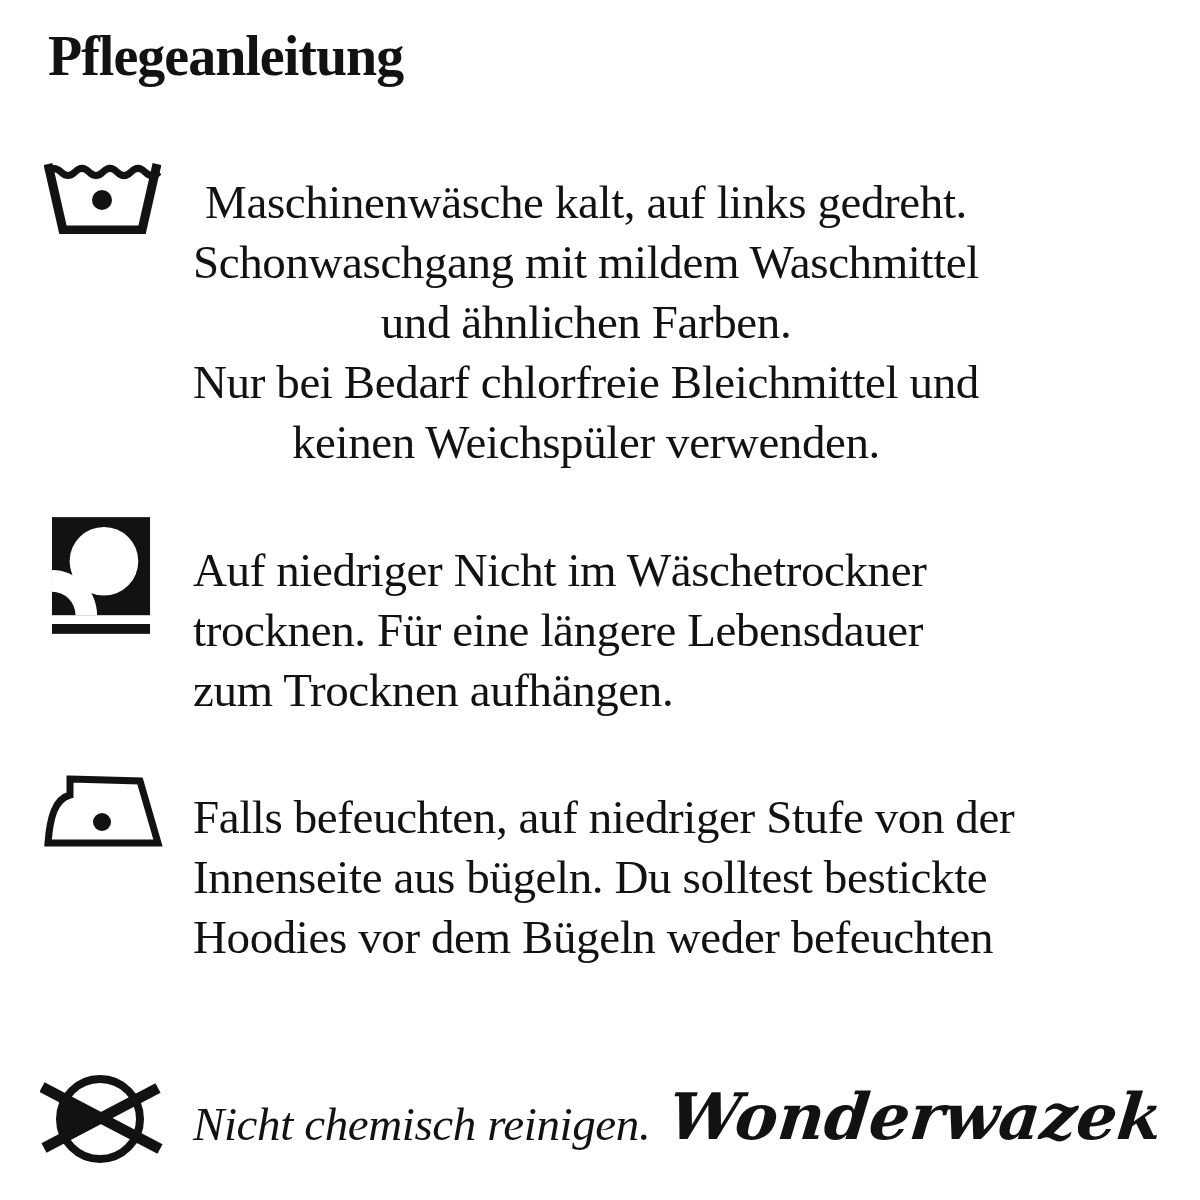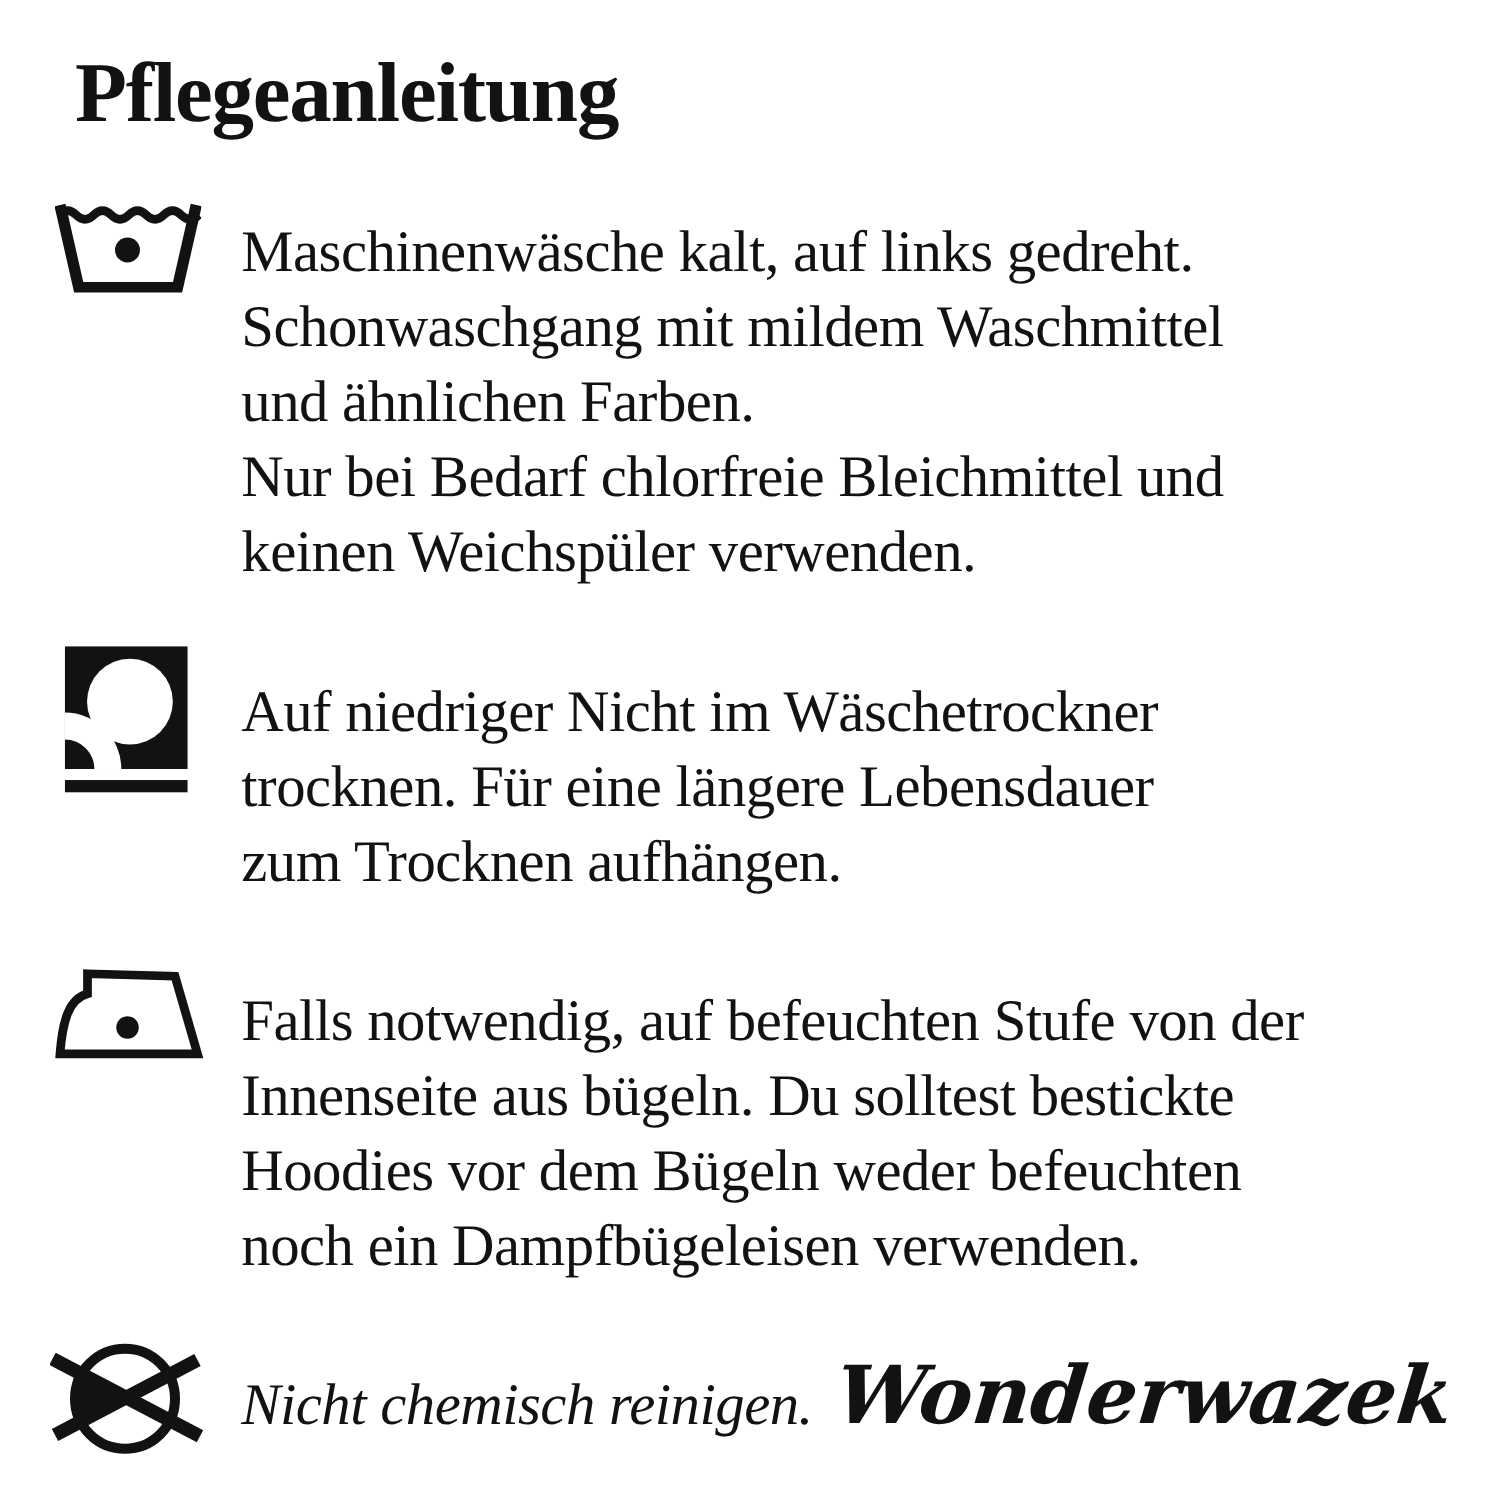--- a/index.html
+++ b/index.html
@@ -7,38 +7,38 @@
     width: 1200px; height: 1200px;
     background: #ffffff;
     color: #121212;
     font-family: "Liberation Serif", serif;
     position: relative;
     overflow: hidden;
   }
   .page { position: absolute; inset: 0; }
   .title {
     position: absolute; left: 44px; top: 24px;
-    margin: 16px;
-    font-size: 68px; line-height: 1.0;
+    margin: 4px;
+    font-size: 56px; line-height: 1.0;
     font-weight: 700;
     letter-spacing: -1px;
     white-space: nowrap;
   }
   .textblock { position: absolute; left: 193px; }
   .line {
     font-size: 47px; line-height: 60px;
     letter-spacing: -0.4px;
     white-space: nowrap;
   }
   .icon { position: absolute; display: block; }
   .icon-wash   { left: 44px;  top: 161px; width: 117px; height: 73px; }
   .icon-dryer  { left: 50px;  top: 514px; width: 102px; height: 121px; }
   .icon-iron   { left: 44px;  top: 770px; width: 120px; height: 78px; }
   .icon-nodc   { left: 40px;  top: 1073px; width: 124px; height: 92px; }
-  .tb-1 { top: 172px; }
+  .tb-1 { top: 172px; text-align: center; }
   .tb-2 { top: 540px; }
   .tb-3 { top: 787px; }
   .tb-4 { top: 1094px; font-style: italic; }
   .signature {
     position: absolute; right: 38px; top: 1083px;
     font-family: "DejaVu Serif", serif;
     font-style: italic;
     font-weight: 700;
     font-size: 64px;
     line-height: 1.05;
@@ -79,24 +79,23 @@
     <div class="line">Auf niedriger Nicht im Wäschetrockner</div>
     <div class="line">trocknen. Für eine längere Lebensdauer</div>
     <div class="line">zum Trocknen aufhängen.</div>
   </div>
 
   <svg class="icon icon-iron" viewBox="0 0 120 78" aria-hidden="true">
     <path class="stroke" d="M26,9 L96,11 L114,73 L4,73 C6,47 11,29 26,25 Z" stroke-width="7"></path>
     <circle class="fill" cx="58" cy="52" r="9"></circle>
   </svg>
   <div class="textblock tb-3">
-    <div class="line">Falls notwendig, auf befeuchten Stufe von der</div>
+    <div class="line">Falls befeuchten, auf niedriger Stufe von der</div>
     <div class="line">Innenseite aus bügeln. Du solltest bestickte</div>
     <div class="line">Hoodies vor dem Bügeln weder befeuchten</div>
-    <div class="line">noch ein Dampfbügeleisen verwenden.</div>
   </div>
 
   <svg class="icon icon-nodc" viewBox="0 0 124 92" aria-hidden="true">
     <circle class="stroke" cx="60" cy="46" r="40" stroke-width="8"></circle>
     <line class="stroke" x1="2" y1="14" x2="120" y2="76" stroke-width="11"></line>
     <line class="stroke" x1="4" y1="75" x2="118" y2="15" stroke-width="11"></line>
     <polygon class="fill" points="61,46 19,24 19,68"></polygon>
   </svg>
   <div class="textblock tb-4">
     <div class="line">Nicht chemisch reinigen.</div>

